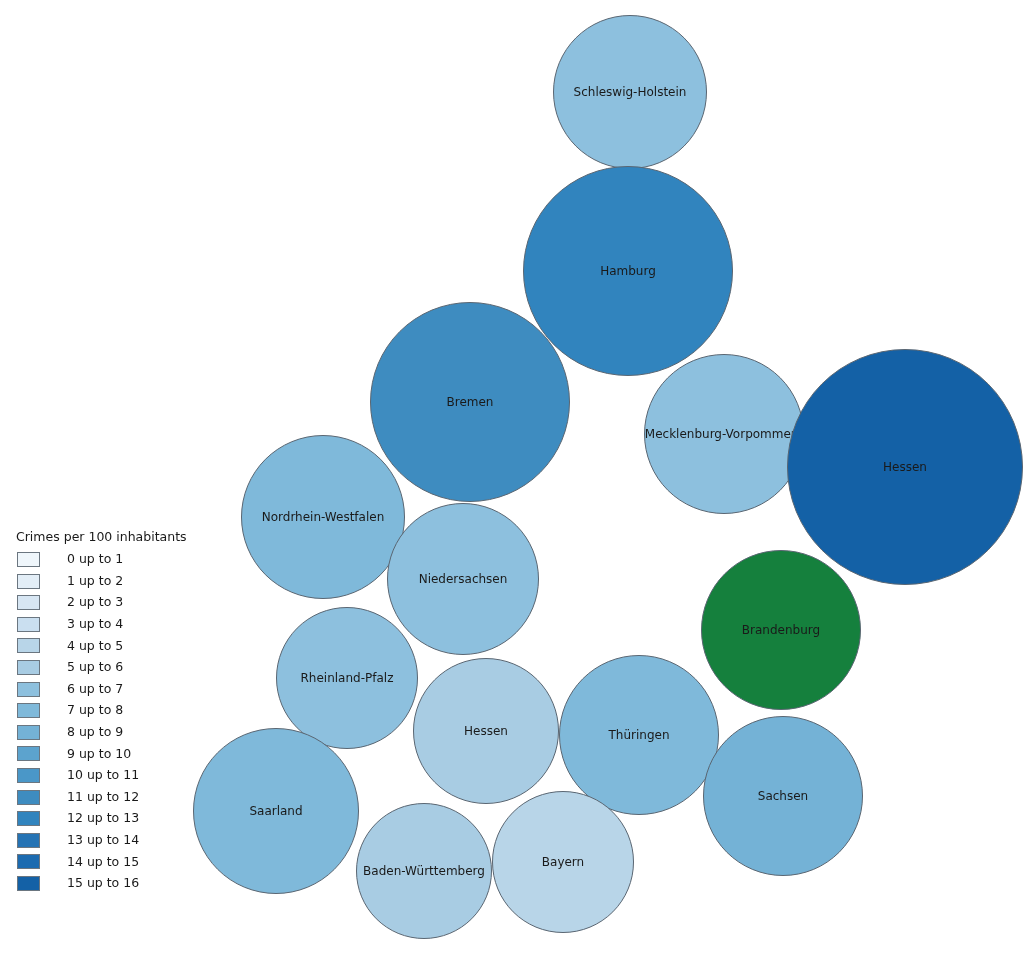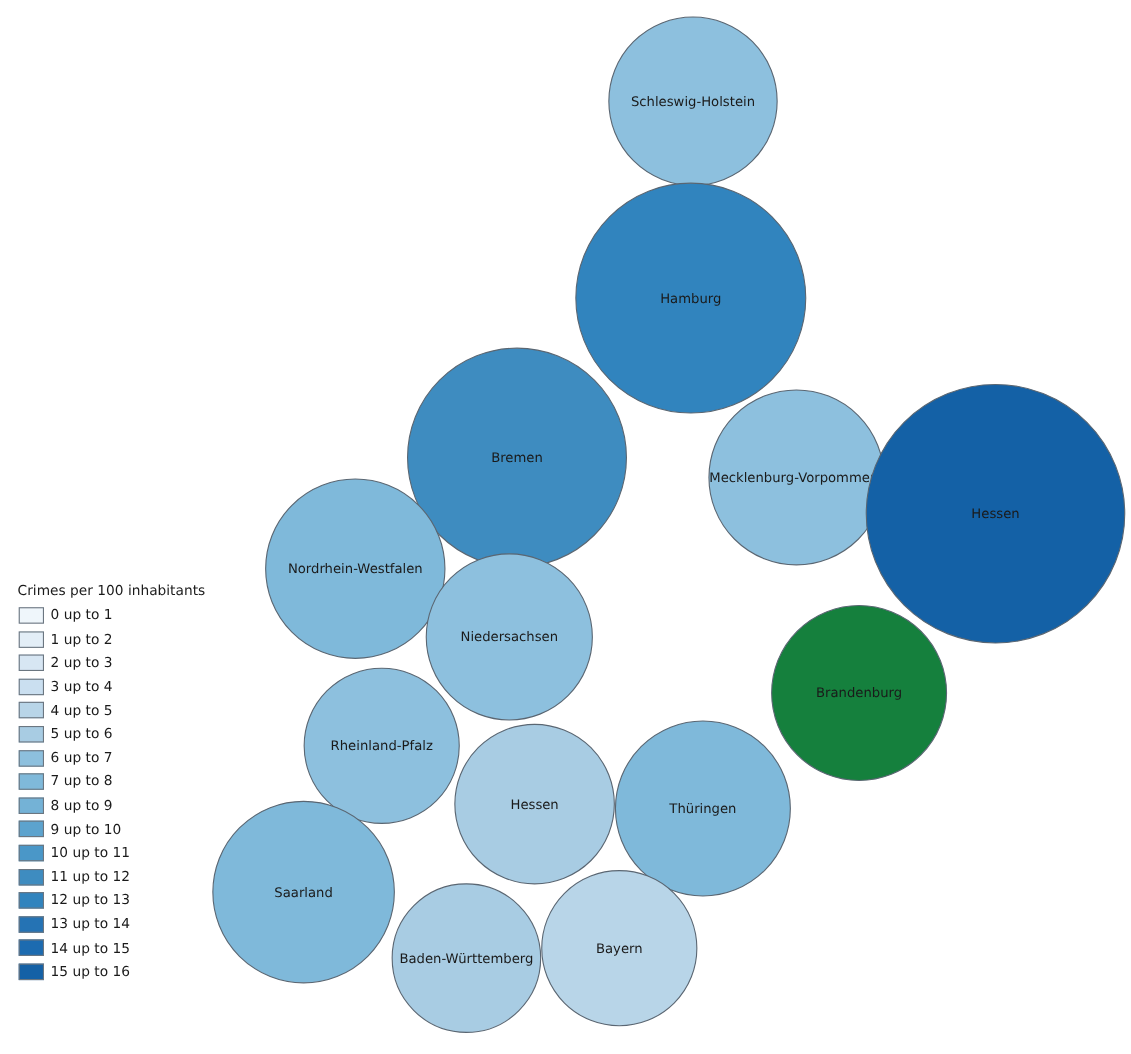--- a/index.html
+++ b/index.html
@@ -64,38 +64,38 @@
     width: 23px;
     height: 15px;
     border: 1px solid #6b7680;
     box-sizing: border-box;
     margin-left: 3px;
     flex: 0 0 auto;
   }
   .legend-label {
     font-size: 12.5px;
     color: #1a1a1a;
-    margin-left: 6px;
+    margin-left: 27px;
     white-space: nowrap;
     line-height: 1;
   }
 </style>
 </head>
 <body>
 
 <div id="chart-root">
 
   <div class="bubble-layer" id="bubble-layer">
       <div class="bubble" style="left: 553px; top: 15px; width: 154px; height: 154px; background: rgb(141, 192, 222);">
         <span class="bubble-label">Schleswig-Holstein</span>
       </div>
       <div class="bubble" style="left: 523px; top: 166px; width: 210px; height: 210px; background: rgb(49, 132, 190);">
         <span class="bubble-label">Hamburg</span>
       </div>
-      <div class="bubble" style="left: 370px; top: 316px; width: 200px; height: 200px; background: rgb(62, 140, 192);">
+      <div class="bubble" style="left: 370px; top: 302px; width: 200px; height: 200px; background: rgb(62, 140, 192);">
         <span class="bubble-label">Bremen</span>
       </div>
       <div class="bubble" style="left: 644px; top: 354px; width: 160px; height: 160px; background: rgb(141, 192, 222);">
         <span class="bubble-label">Mecklenburg-Vorpommern</span>
       </div>
       <div class="bubble" style="left: 787px; top: 349px; width: 236px; height: 236px; background: rgb(20, 97, 166);">
         <span class="bubble-label">Hessen</span>
       </div>
       <div class="bubble" style="left: 241px; top: 435px; width: 164px; height: 164px; background: rgb(127, 185, 218);">
         <span class="bubble-label">Nordrhein-Westfalen</span>
@@ -107,20 +107,23 @@
         <span class="bubble-label">Brandenburg</span>
       </div>
       <div class="bubble" style="left: 276px; top: 607px; width: 142px; height: 142px; background: rgb(141, 192, 222);">
         <span class="bubble-label">Rheinland-Pfalz</span>
       </div>
       <div class="bubble" style="left: 413px; top: 658px; width: 146px; height: 146px; background: rgb(168, 204, 227);">
         <span class="bubble-label">Hessen</span>
       </div>
       <div class="bubble" style="left: 559px; top: 655px; width: 160px; height: 160px; background: rgb(127, 185, 218);">
         <span class="bubble-label">Thüringen</span>
+      </div>
+      <div class="bubble" style="left: 703px; top: 716px; width: 160px; height: 160px; background: rgb(116, 178, 214);">
+        <span class="bubble-label">Sachsen</span>
       </div>
       <div class="bubble" style="left: 193px; top: 728px; width: 166px; height: 166px; background: rgb(127, 185, 218);">
         <span class="bubble-label">Saarland</span>
       </div>
       <div class="bubble" style="left: 356px; top: 803px; width: 136px; height: 136px; background: rgb(168, 204, 227);">
         <span class="bubble-label">Baden-Württemberg</span>
       </div>
       <div class="bubble" style="left: 492px; top: 791px; width: 142px; height: 142px; background: rgb(184, 213, 232);">
         <span class="bubble-label">Bayern</span>
       </div>

